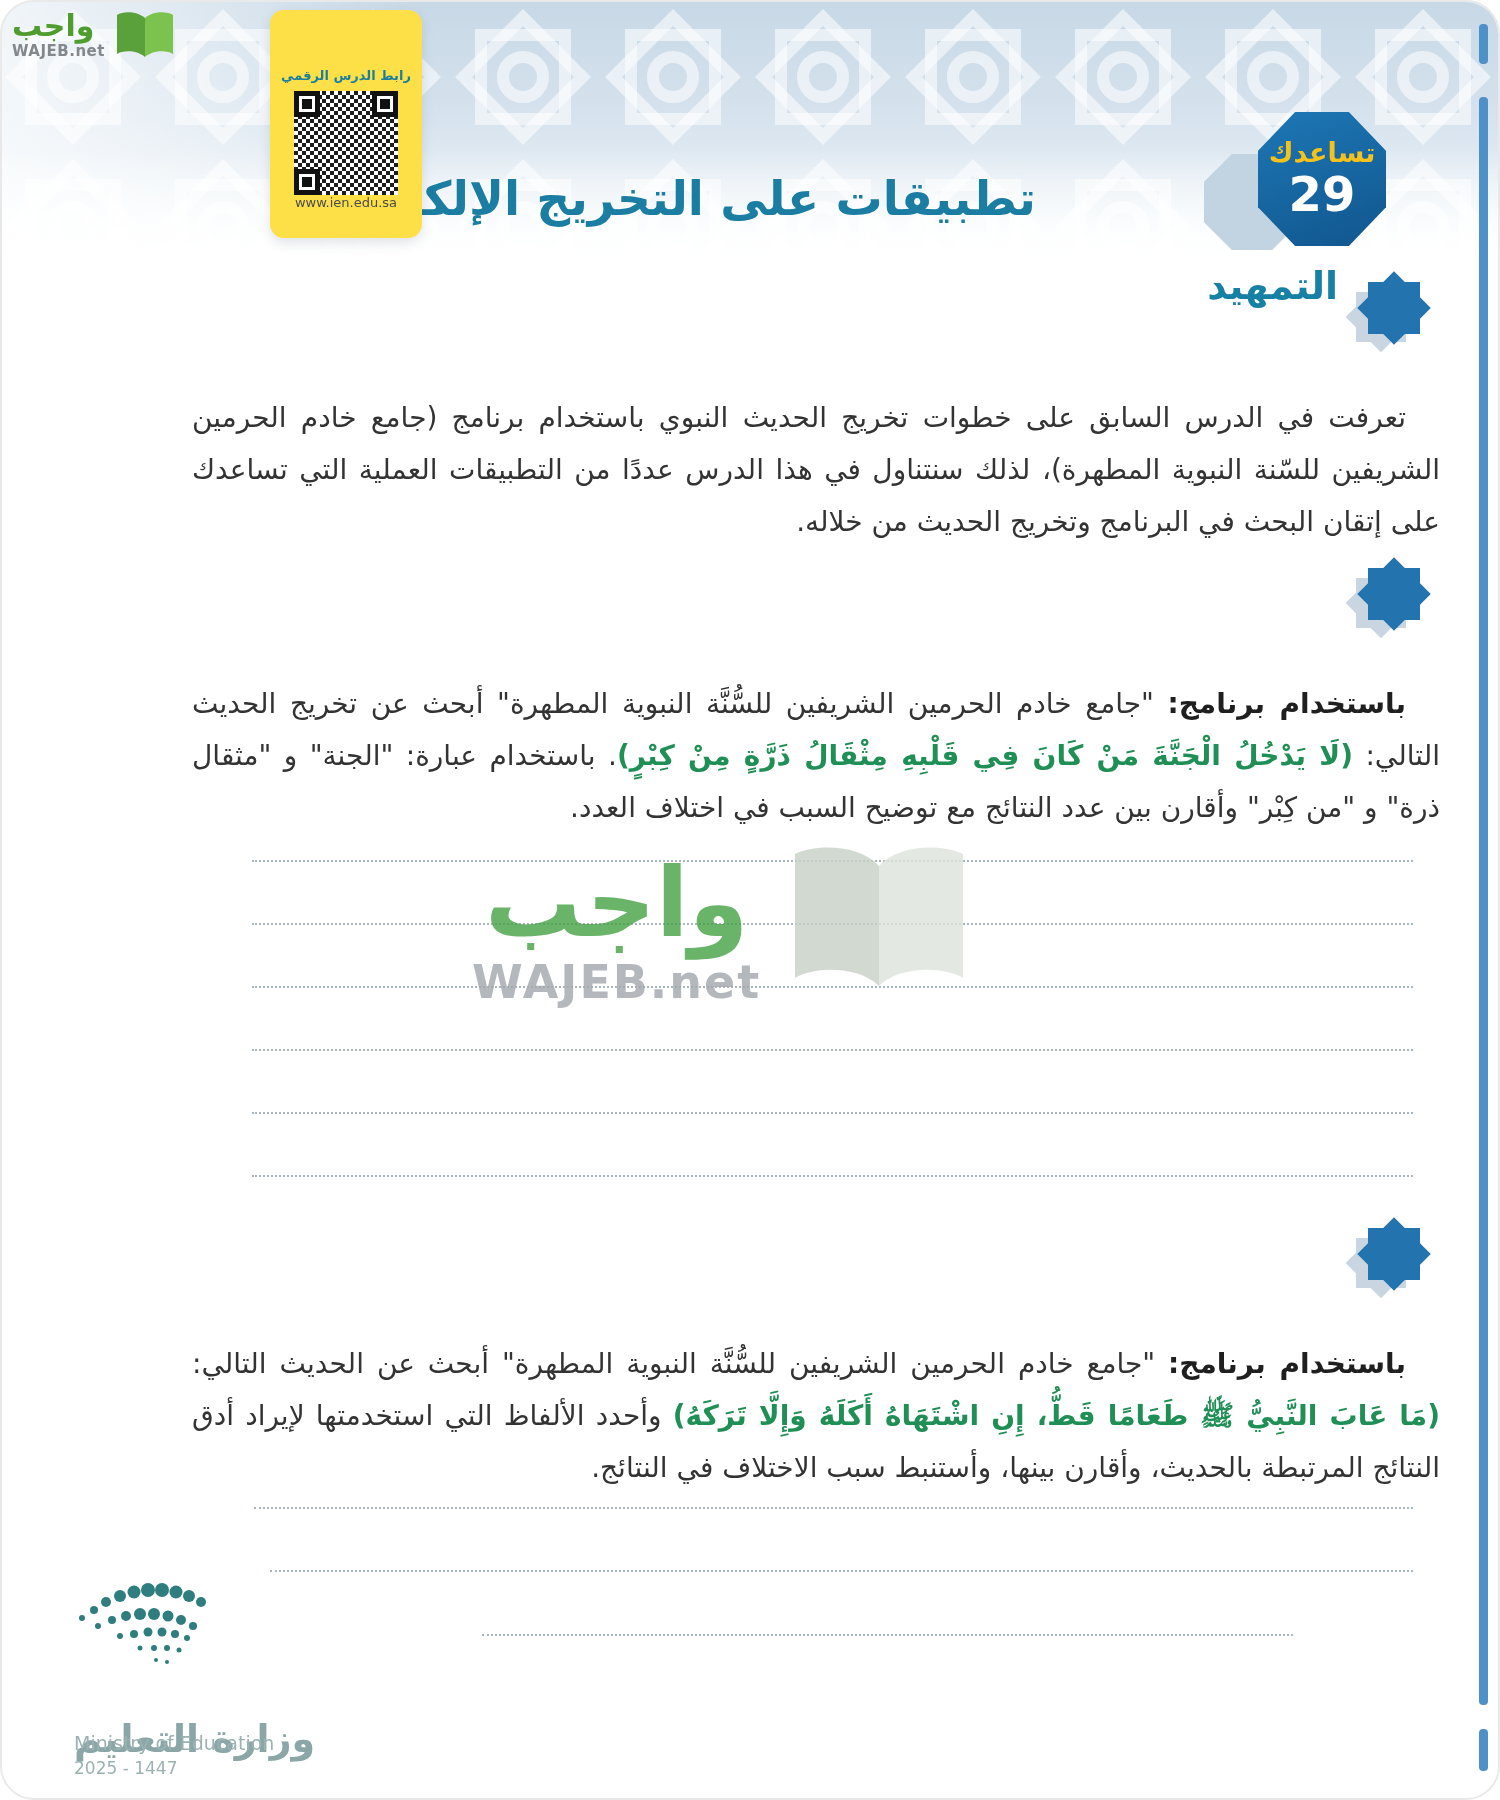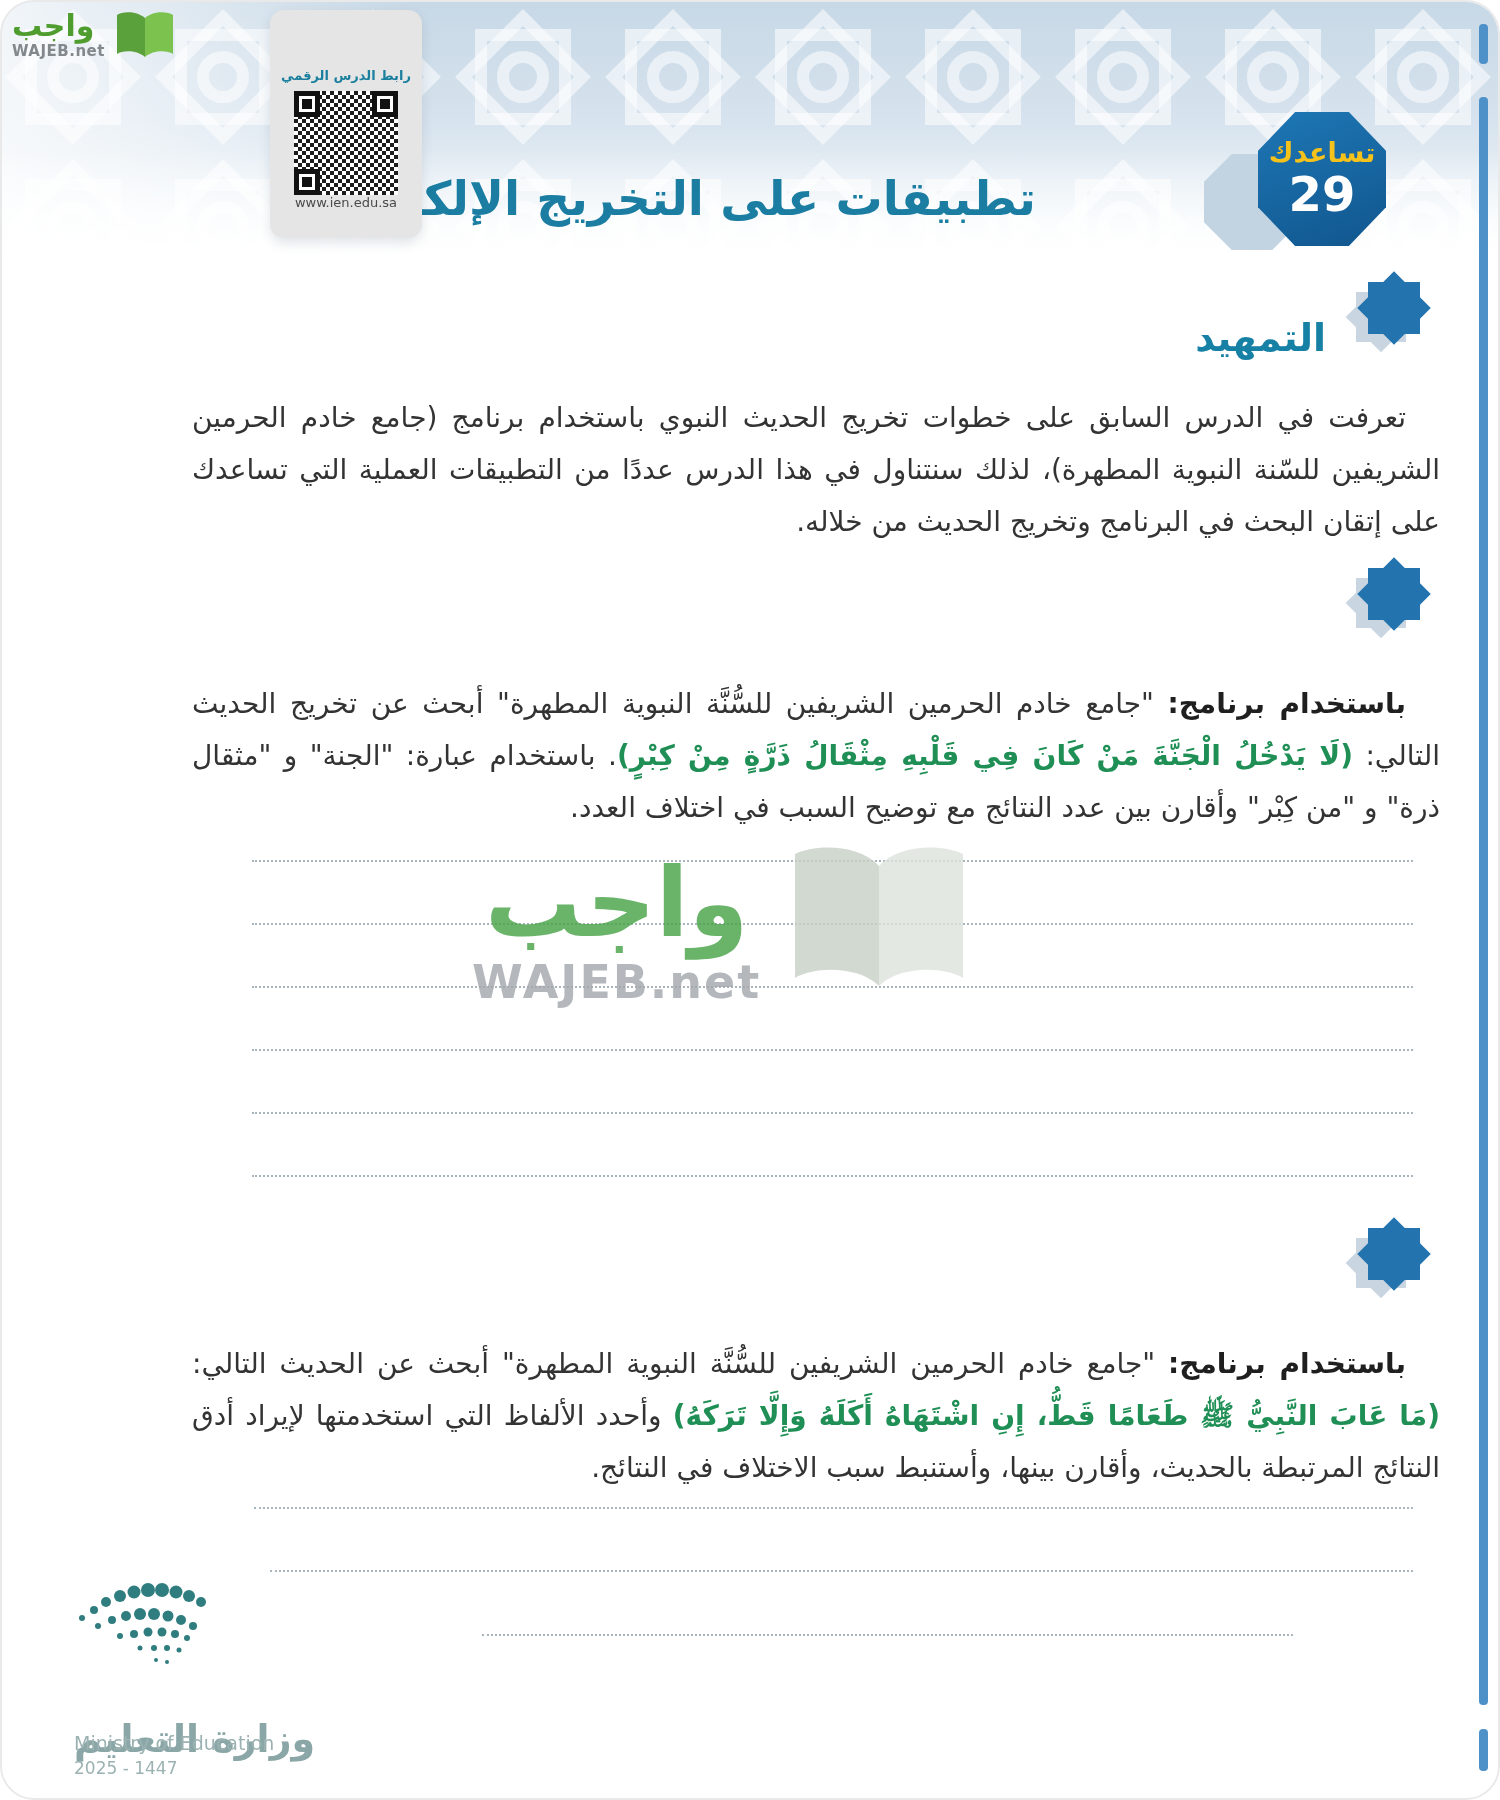--- a/index.html
+++ b/index.html
@@ -10,21 +10,21 @@
   .band{position:absolute;top:0;left:0;right:0;height:268px;background:linear-gradient(180deg,#c7d8e6 0%,#d7e3ee 45%,#eef4f8 78%,#ffffff 100%);}
   .band svg{position:absolute;inset:0;}
   .band-fade{position:absolute;inset:0;background:linear-gradient(180deg,rgba(255,255,255,0) 55%,#ffffff 97%),linear-gradient(90deg,rgba(255,255,255,.75) 0%,rgba(255,255,255,0) 28%);}
 
   
   .brand{position:absolute;left:10px;top:8px;display:flex;flex-direction:row;align-items:flex-start;gap:8px;direction:ltr;z-index:5;}
   .brand-ar{color:#4f9d2f;font-weight:bold;font-size:30px;line-height:32px;}
   .brand-en{color:#83888d;font-weight:bold;font-size:15px;letter-spacing:.5px;}
 
   
-  .qr-card{position:absolute;left:268px;top:8px;width:152px;height:228px;background:#e5e5e5;border-radius:14px;box-shadow:0 5px 12px rgba(60,80,100,.15);z-index:5;display:flex;flex-direction:column;align-items:center;}
+  .qr-card{position:absolute;left:268px;top:8px;width:152px;height:228px;background:#fde047;border-radius:14px;box-shadow:0 5px 12px rgba(60,80,100,.15);z-index:5;display:flex;flex-direction:column;align-items:center;}
   .qr-title{margin-top:58px;color:#1b7f9e;font-size:13px;font-weight:bold;}
   .qr-box{position:relative;margin-top:8px;width:104px;height:104px;background:conic-gradient(#1d1d1d 25%,#fff 0 50%,#1d1d1d 0 75%,#fff 0);background-size:8px 8px;}
   .finder{position:absolute;width:16px;height:16px;border:5px solid #111;background:#fff;}
   .finder i{position:absolute;left:3px;top:3px;width:10px;height:10px;background:#111;display:block;}
   .f-tl{left:0;top:0;} .f-tr{right:0;top:0;} .f-bl{left:0;bottom:0;}
   .qr-url{margin-top:0;color:#4a4a4a;font-size:13px;direction:ltr;}
 
   
   .lesson-title{position:absolute;right:462px;top:138px;font-size:47px;font-weight:bold;color:#1a7da1;z-index:4;}
   .badge-halo{position:absolute;right:198px;top:152px;width:96px;height:96px;background:#c2d3e1;clip-path:polygon(29% 0%,71% 0%,100% 29%,100% 71%,71% 100%,29% 100%,0% 71%,0% 29%);z-index:3;}
@@ -32,21 +32,21 @@
   .badge-label{color:#f5c21b;font-size:27px;font-weight:bold;line-height:30px;}
   .badge-number{color:#fff;font-size:48px;font-weight:bold;line-height:52px;direction:ltr;text-align:center;}
 
   
   .vbar{position:absolute;right:10px;width:9px;background:#4e90c8;border-radius:4px;z-index:6;}
   .vbar.seg-top{top:22px;height:40px;}
   .vbar.seg-main{top:95px;height:1608px;}
   .vbar.seg-bottom{top:1727px;height:42px;}
 
   
-  .section-head{position:absolute;right:60px;display:flex;align-items:flex-end;gap:16px;direction:rtl;z-index:2;}
+  .section-head{position:absolute;right:60px;display:flex;align-items:flex-start;gap:4px;direction:rtl;z-index:2;}
   .section-head h2{margin:0;font-size:38px;font-weight:bold;color:#1780a5;}
 
   
   .para{position:absolute;right:58px;left:190px;direction:rtl;text-align:justify;font-size:28px;line-height:52px;color:#333;text-indent:34px;z-index:1;}
   .lead-bold{font-weight:bold;color:#1f1f1f;}
   .hadith{color:#1f8f55;font-weight:bold;}
 
   
   .dline{position:absolute;border-top:2px dotted #a9b5bd;height:0;z-index:0;}
 

